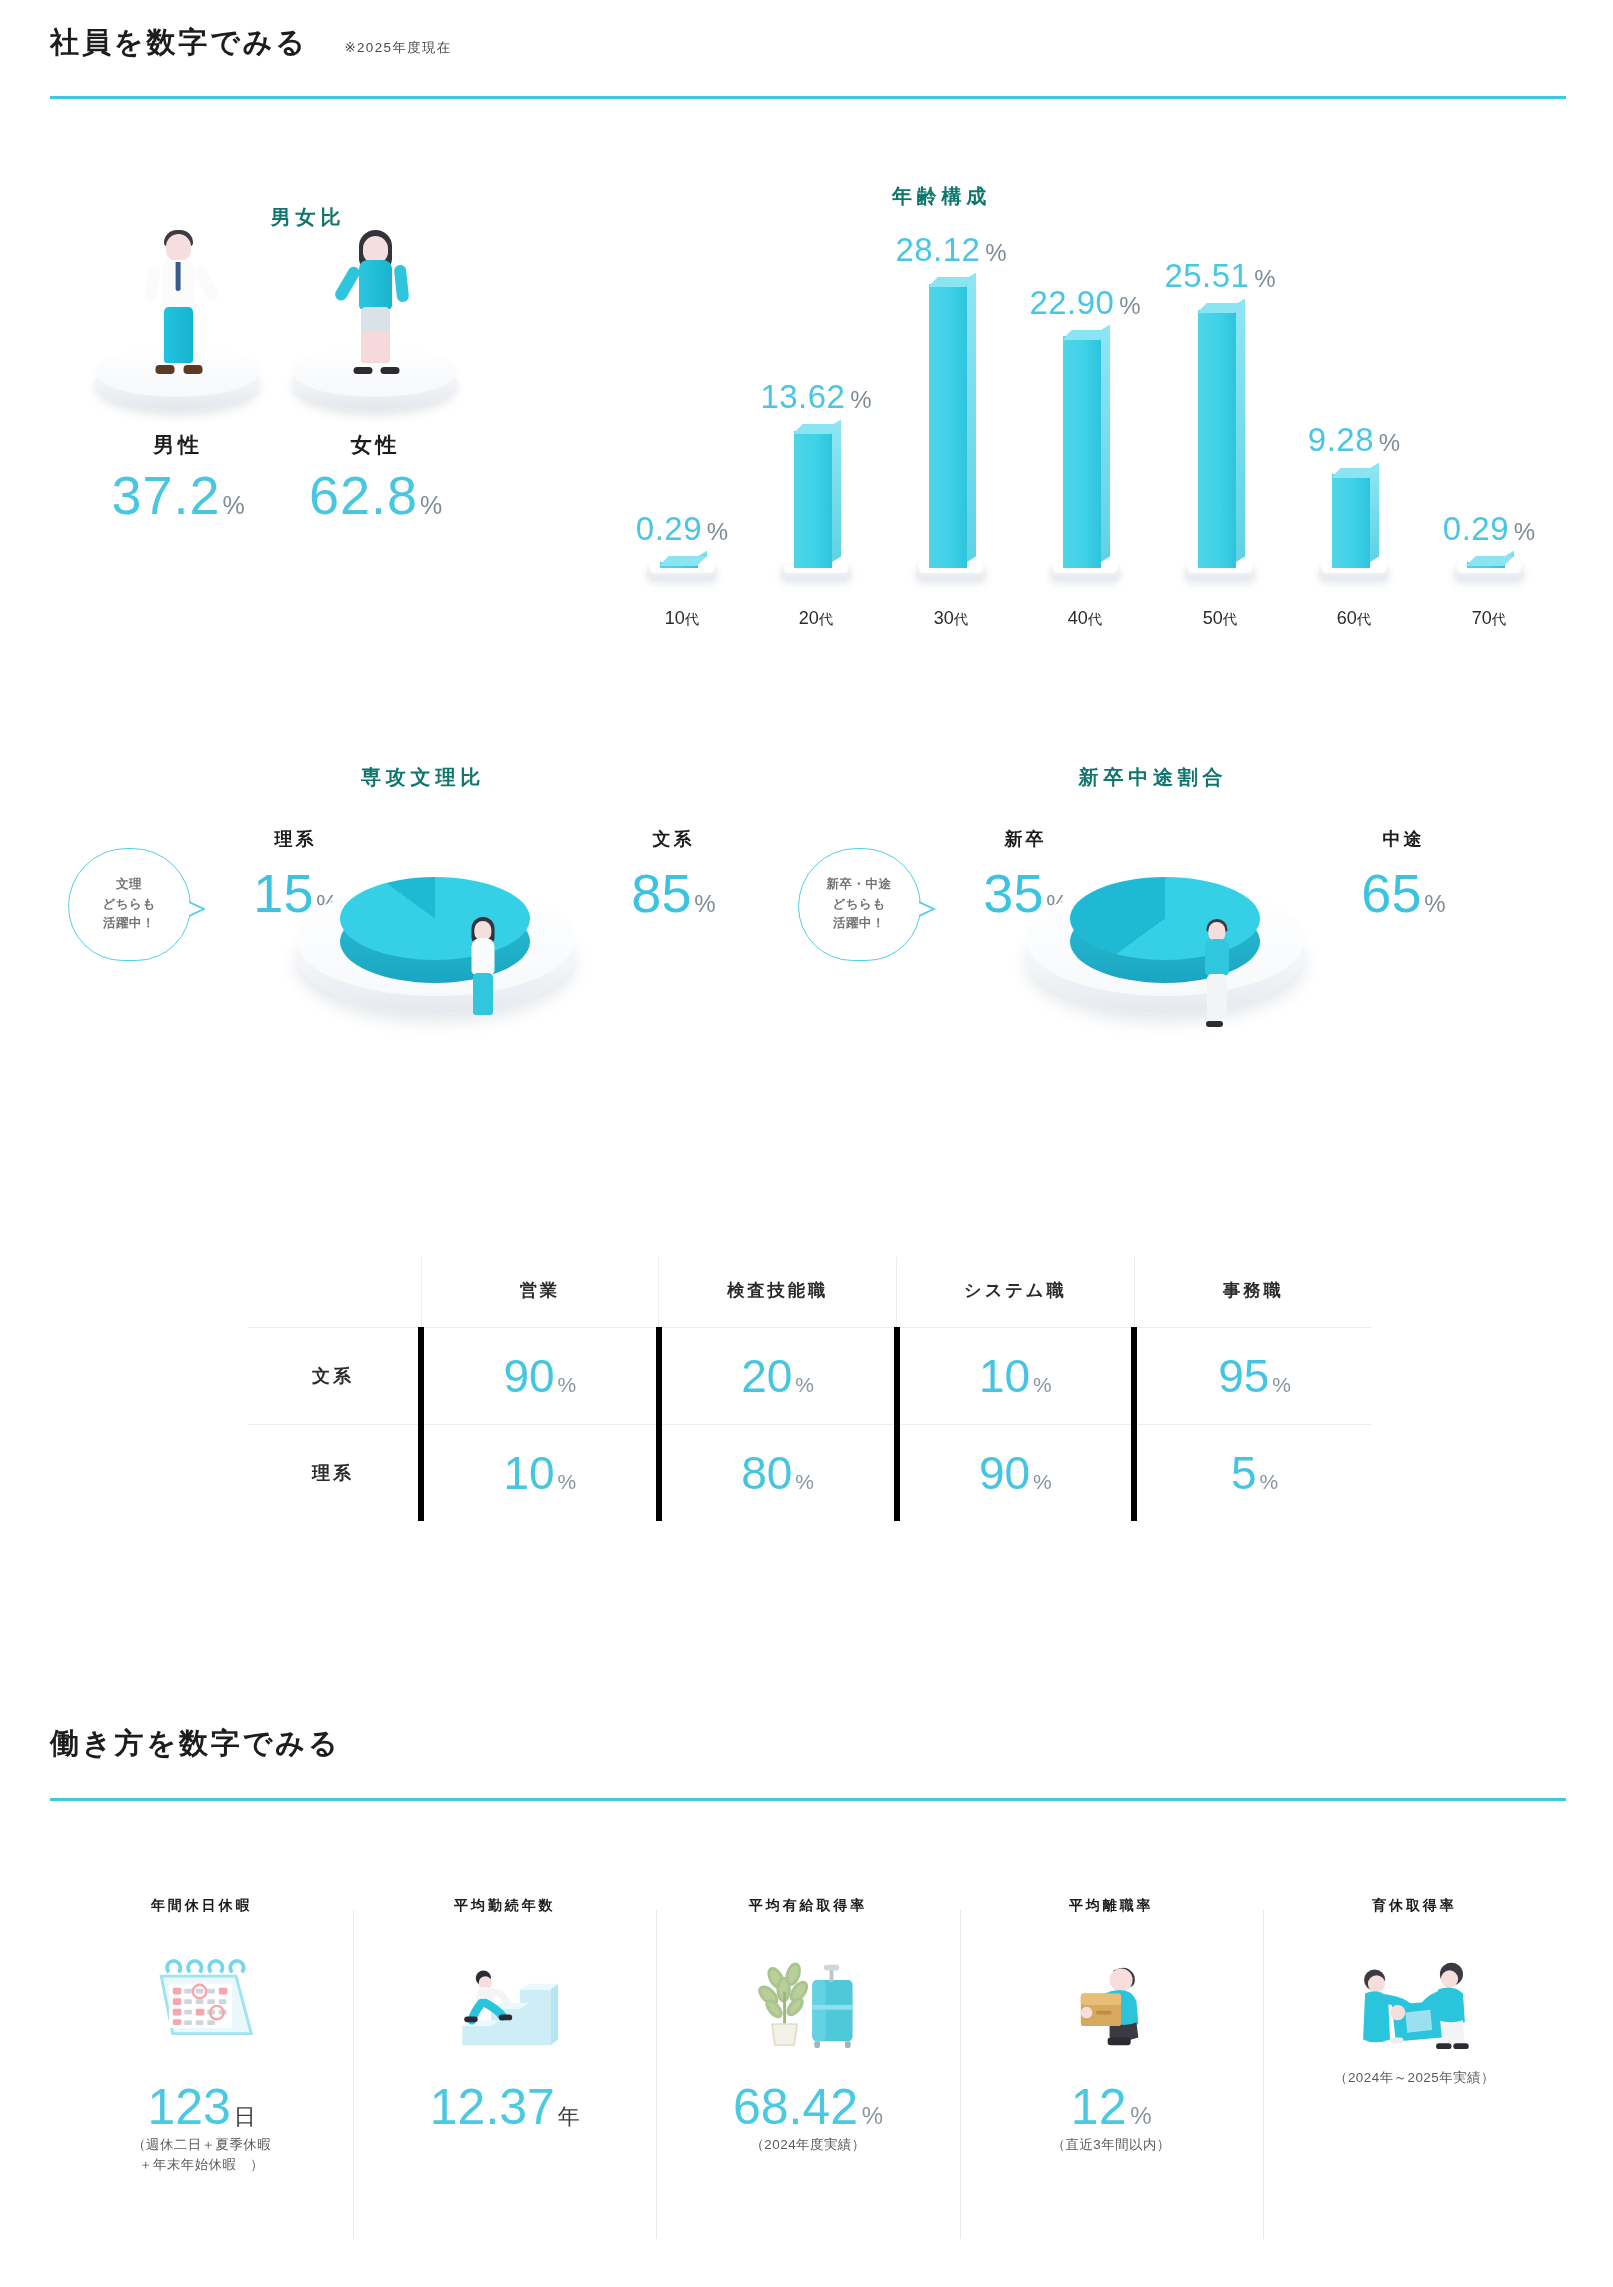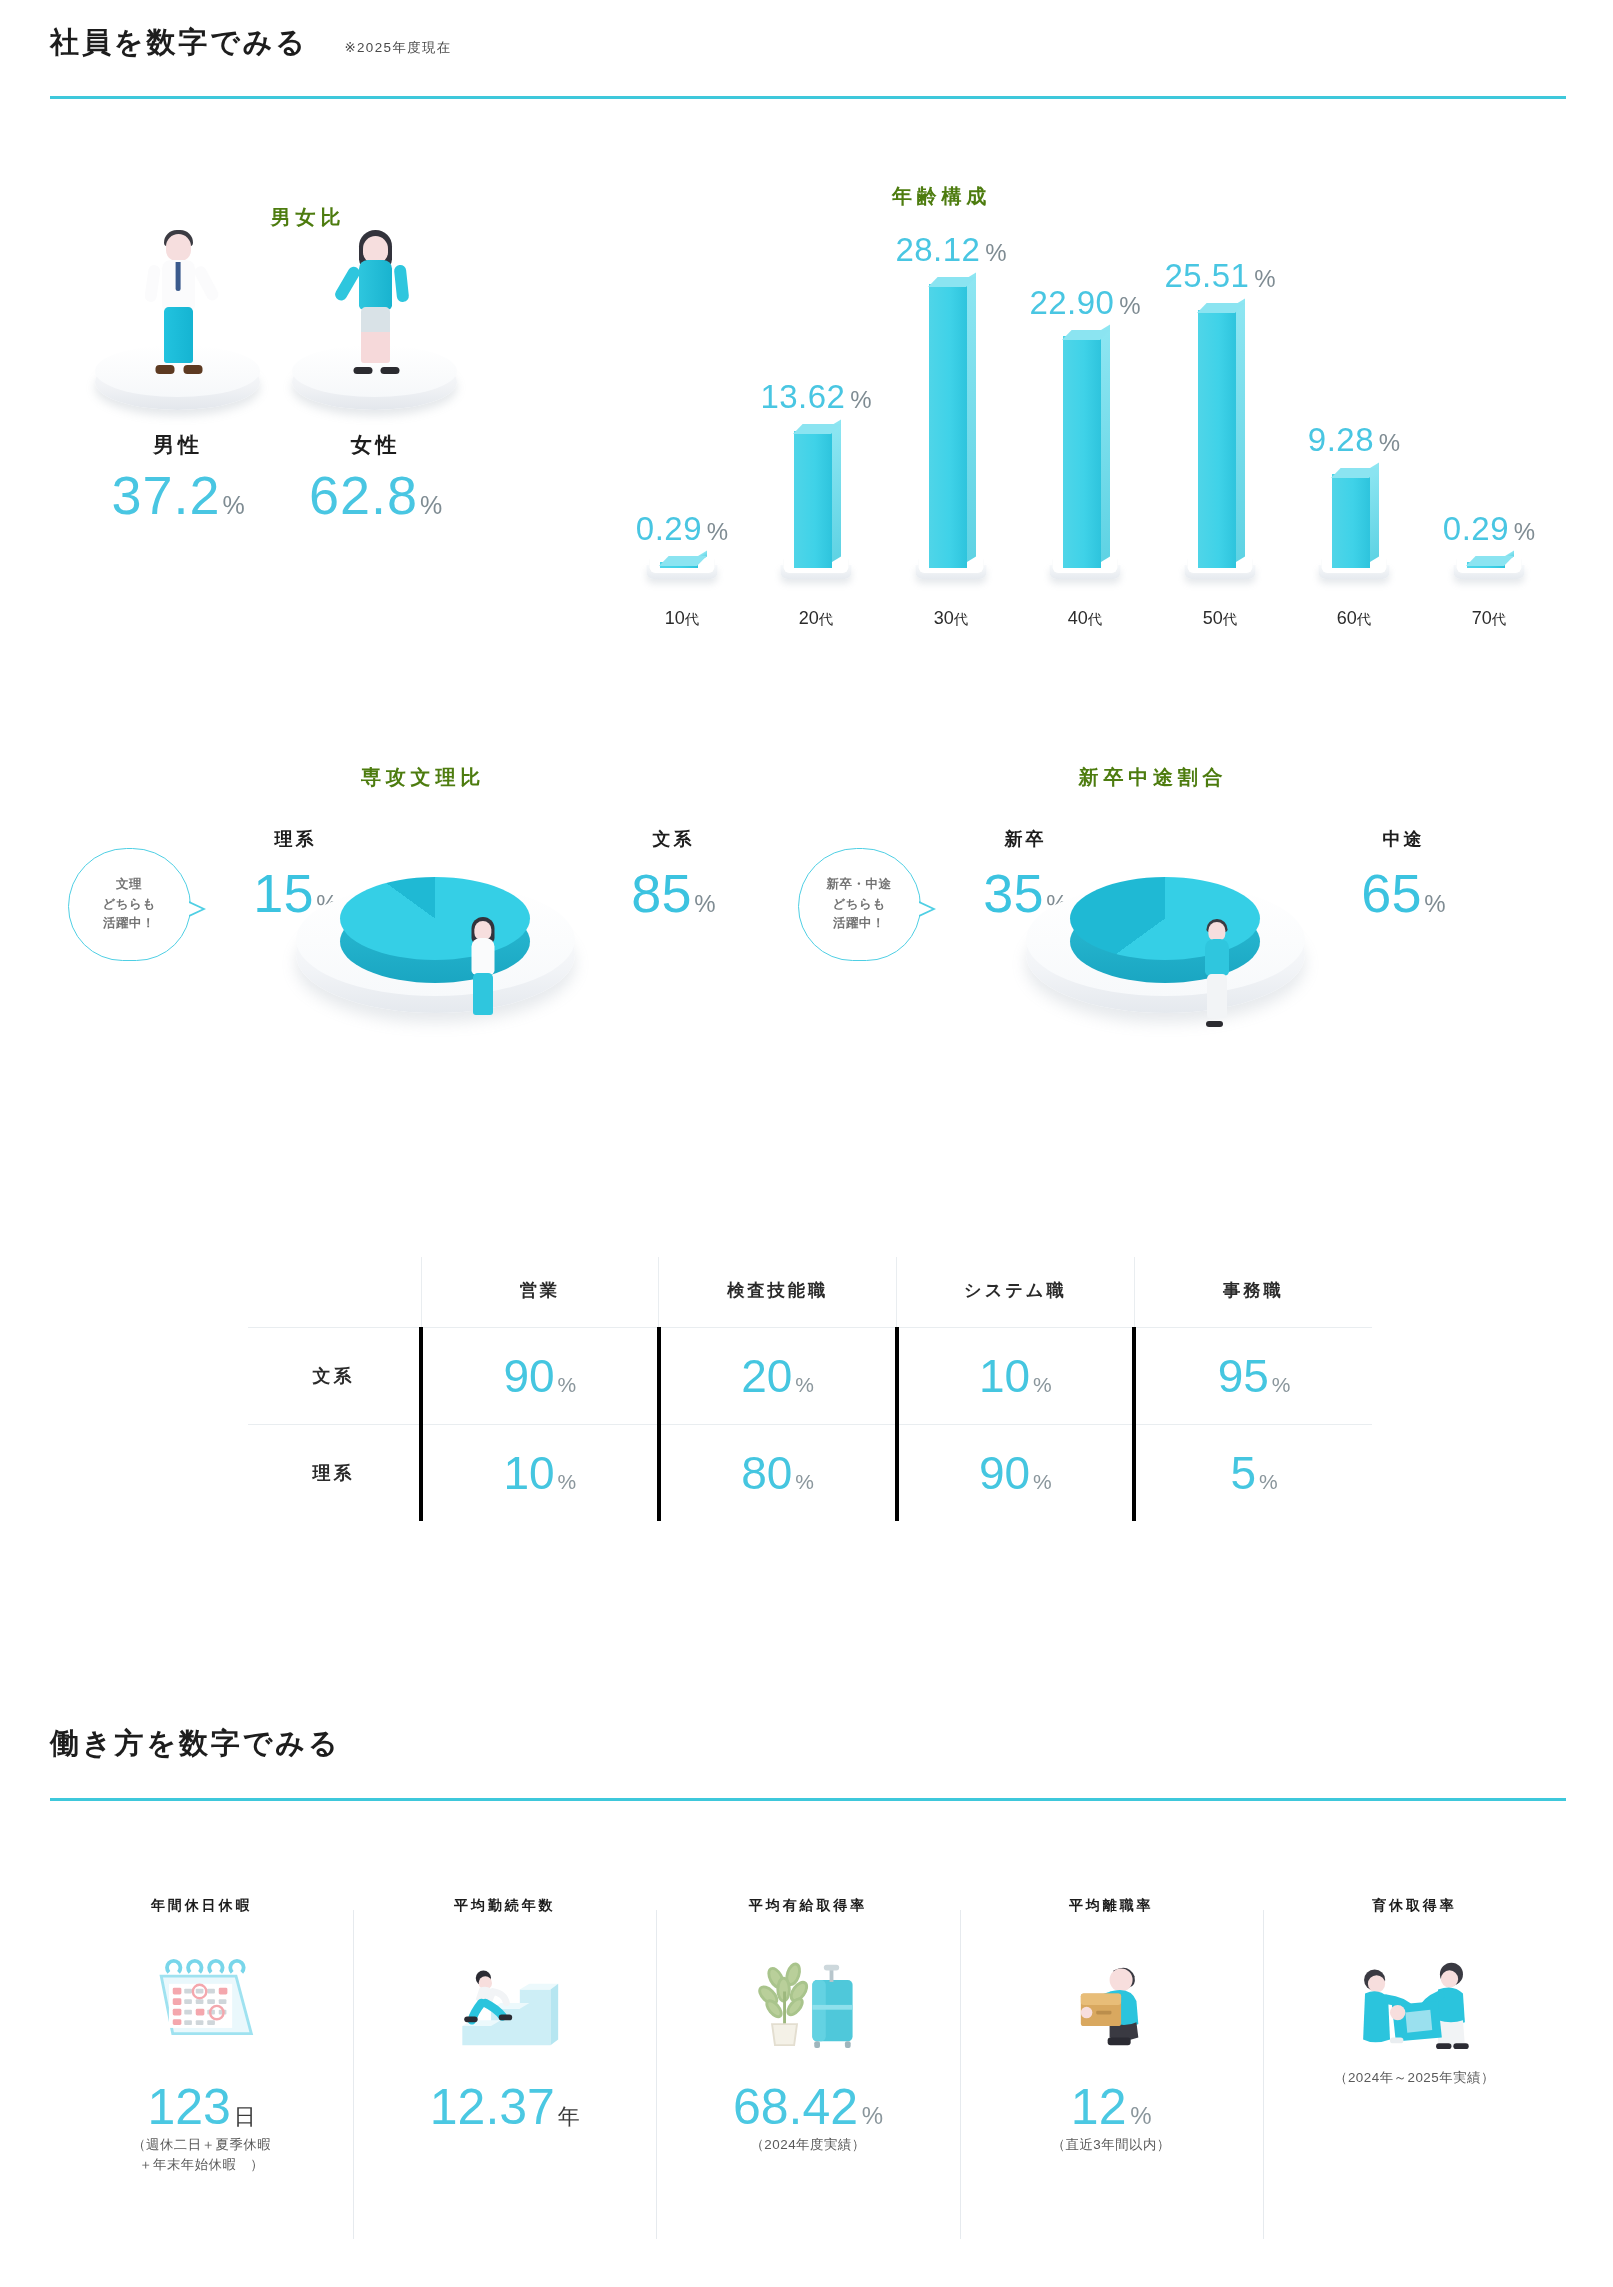--- a/index.html
+++ b/index.html
@@ -22,21 +22,21 @@
     margin-left: 32px; vertical-align: baseline; display: inline-block;
   }
   .rule {
     position: absolute; left: 50px; width: 1516px; height: 2.9px;
     background: #3ec8db;
   }
 
   
   .chart-title {
     position: absolute; font-size: 20px; font-weight: 700;
-    letter-spacing: 4.8px; color: #4d7c0f; text-align: center;
+    letter-spacing: 4.8px; color: #0f766e; text-align: center;
   }
 
   
   .gender-wrap { position: absolute; left: 58px; top: 202px; width: 500px; height: 452px; }
   .gender-col { position: absolute; top: 0; width: 221px; text-align: center; }
   .gender-col.male { left: 9.6px; }
   .gender-col.female { left: 207px; }
   .podium {
     position: relative; width: 178px; height: 168px; margin: 0 auto;
   }
@@ -148,21 +148,21 @@
   table.dept th.corner { width: 173px; }
   table.dept th.col {
     font-size: 17.3px; font-weight: 700; letter-spacing: 2.9px; color: #2b2b2b;
     padding: 21px 0 25px; border-left: 1px solid #e9edf0;
   }
   table.dept td.rowhead {
     font-size: 18px; font-weight: 700; letter-spacing: 2.9px; color: #2b2b2b;
     padding: 29px 0; border-top: 1px solid #e9edf0;
   }
   table.dept td.cell {
-    padding: 25px 0; border-top: 1px solid #e9edf0; border-left: 4px solid #000000;
+    padding: 25px 0; border-top: 1px solid #e9edf0; border-left: 6px solid #000000;
     color: #45c6e0; font-weight: 300; line-height: 1; white-space: nowrap;
   }
   table.dept td.cell .num { font-size: 46px; }
   table.dept td.cell .pct { font-size: 21px; color: #8a969c; margin-left: 2.9px; }
 
   
   .cards { position: absolute; left: 50px; top: 1897px; width: 1516px; height: 355px; display: flex; }
   .card {
     flex: 1; text-align: center; position: relative; padding: 0 9.6px;
   }

